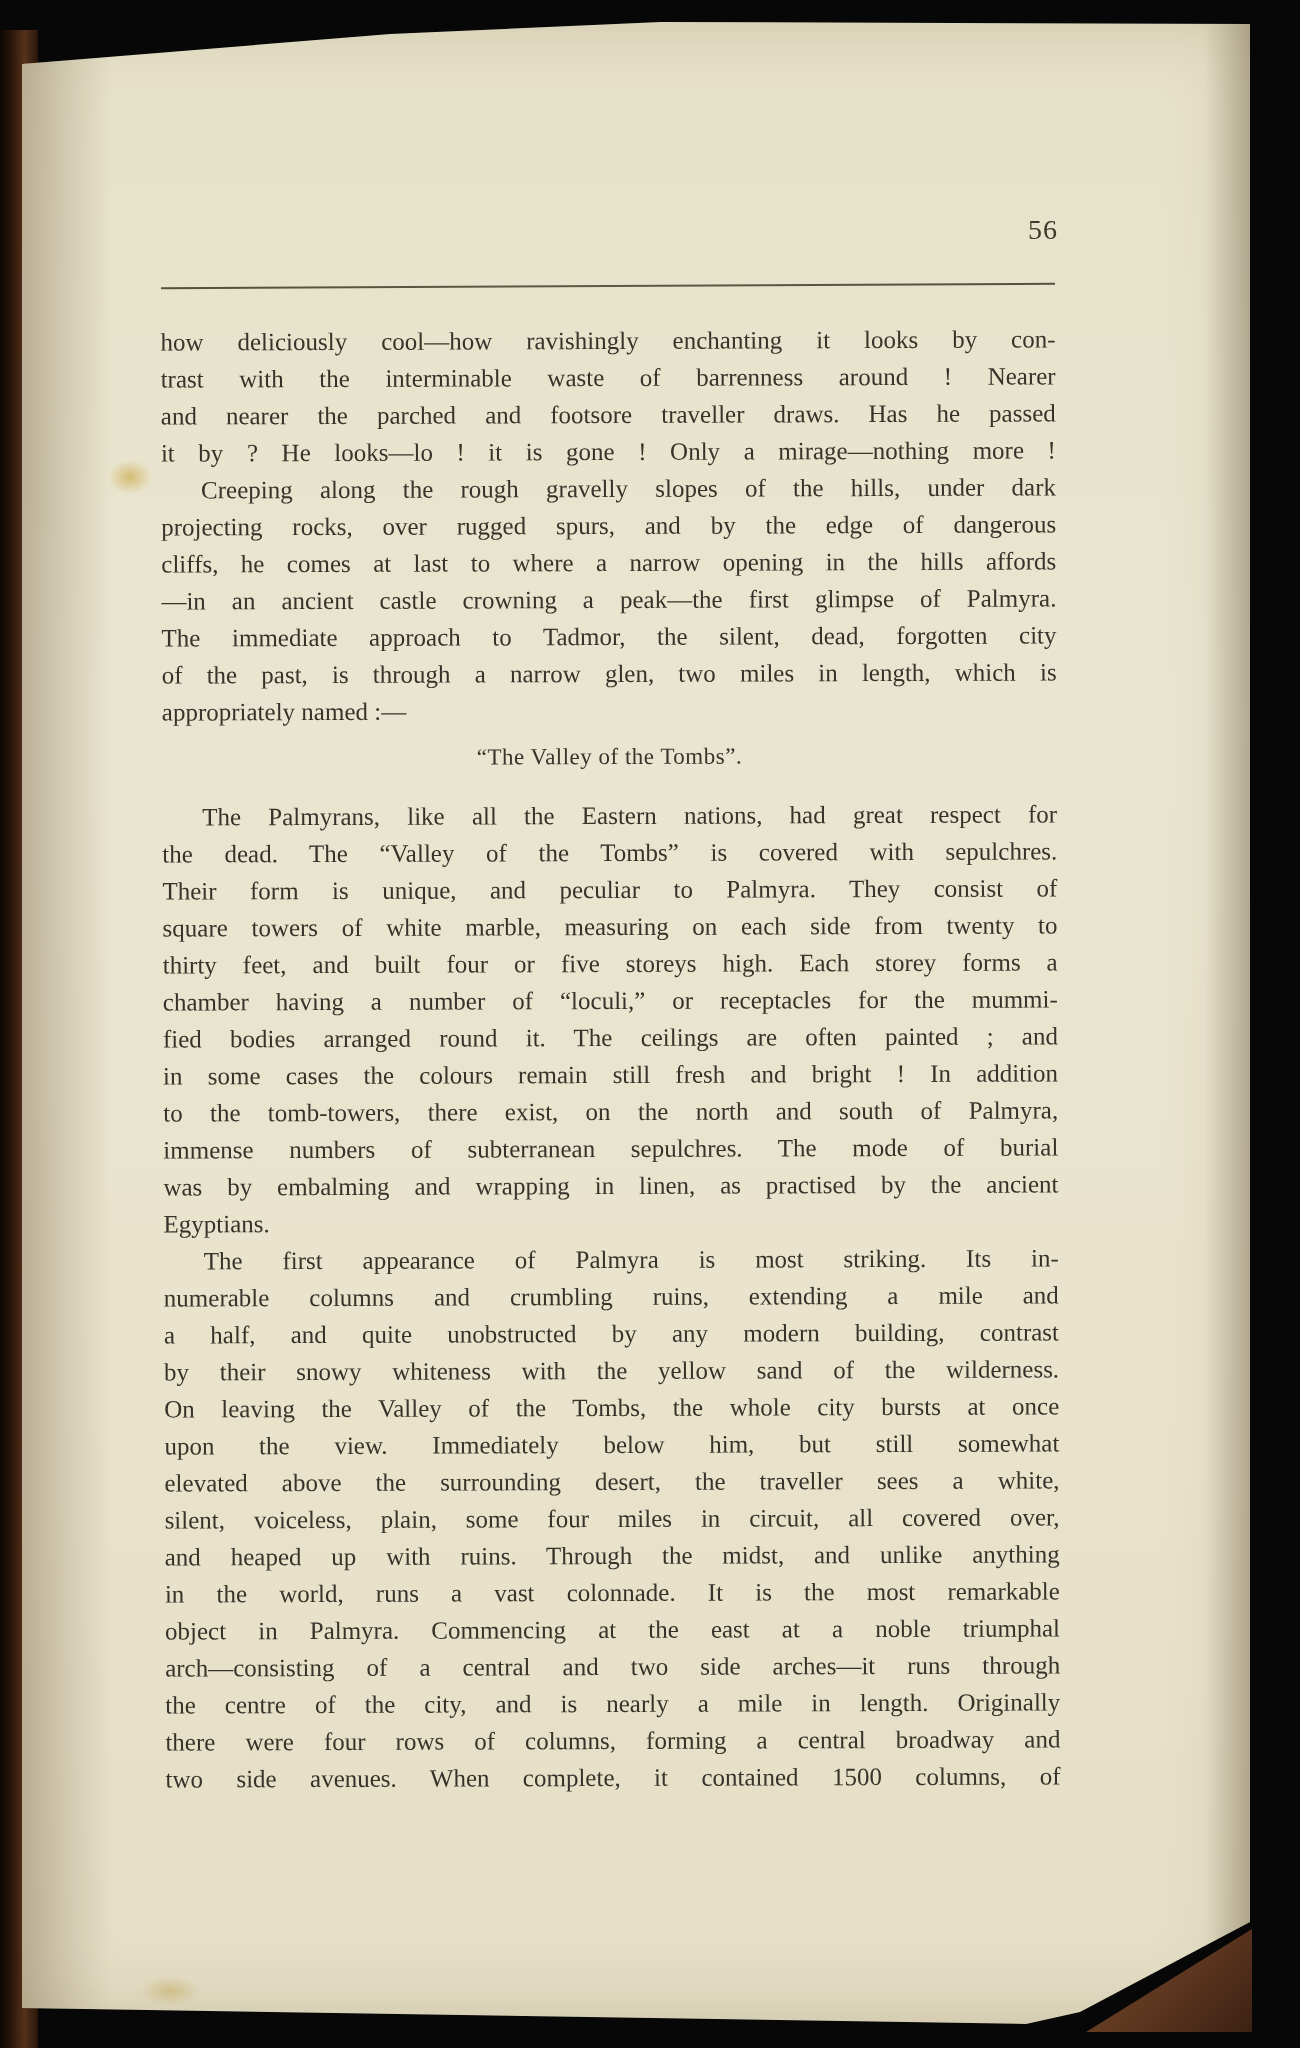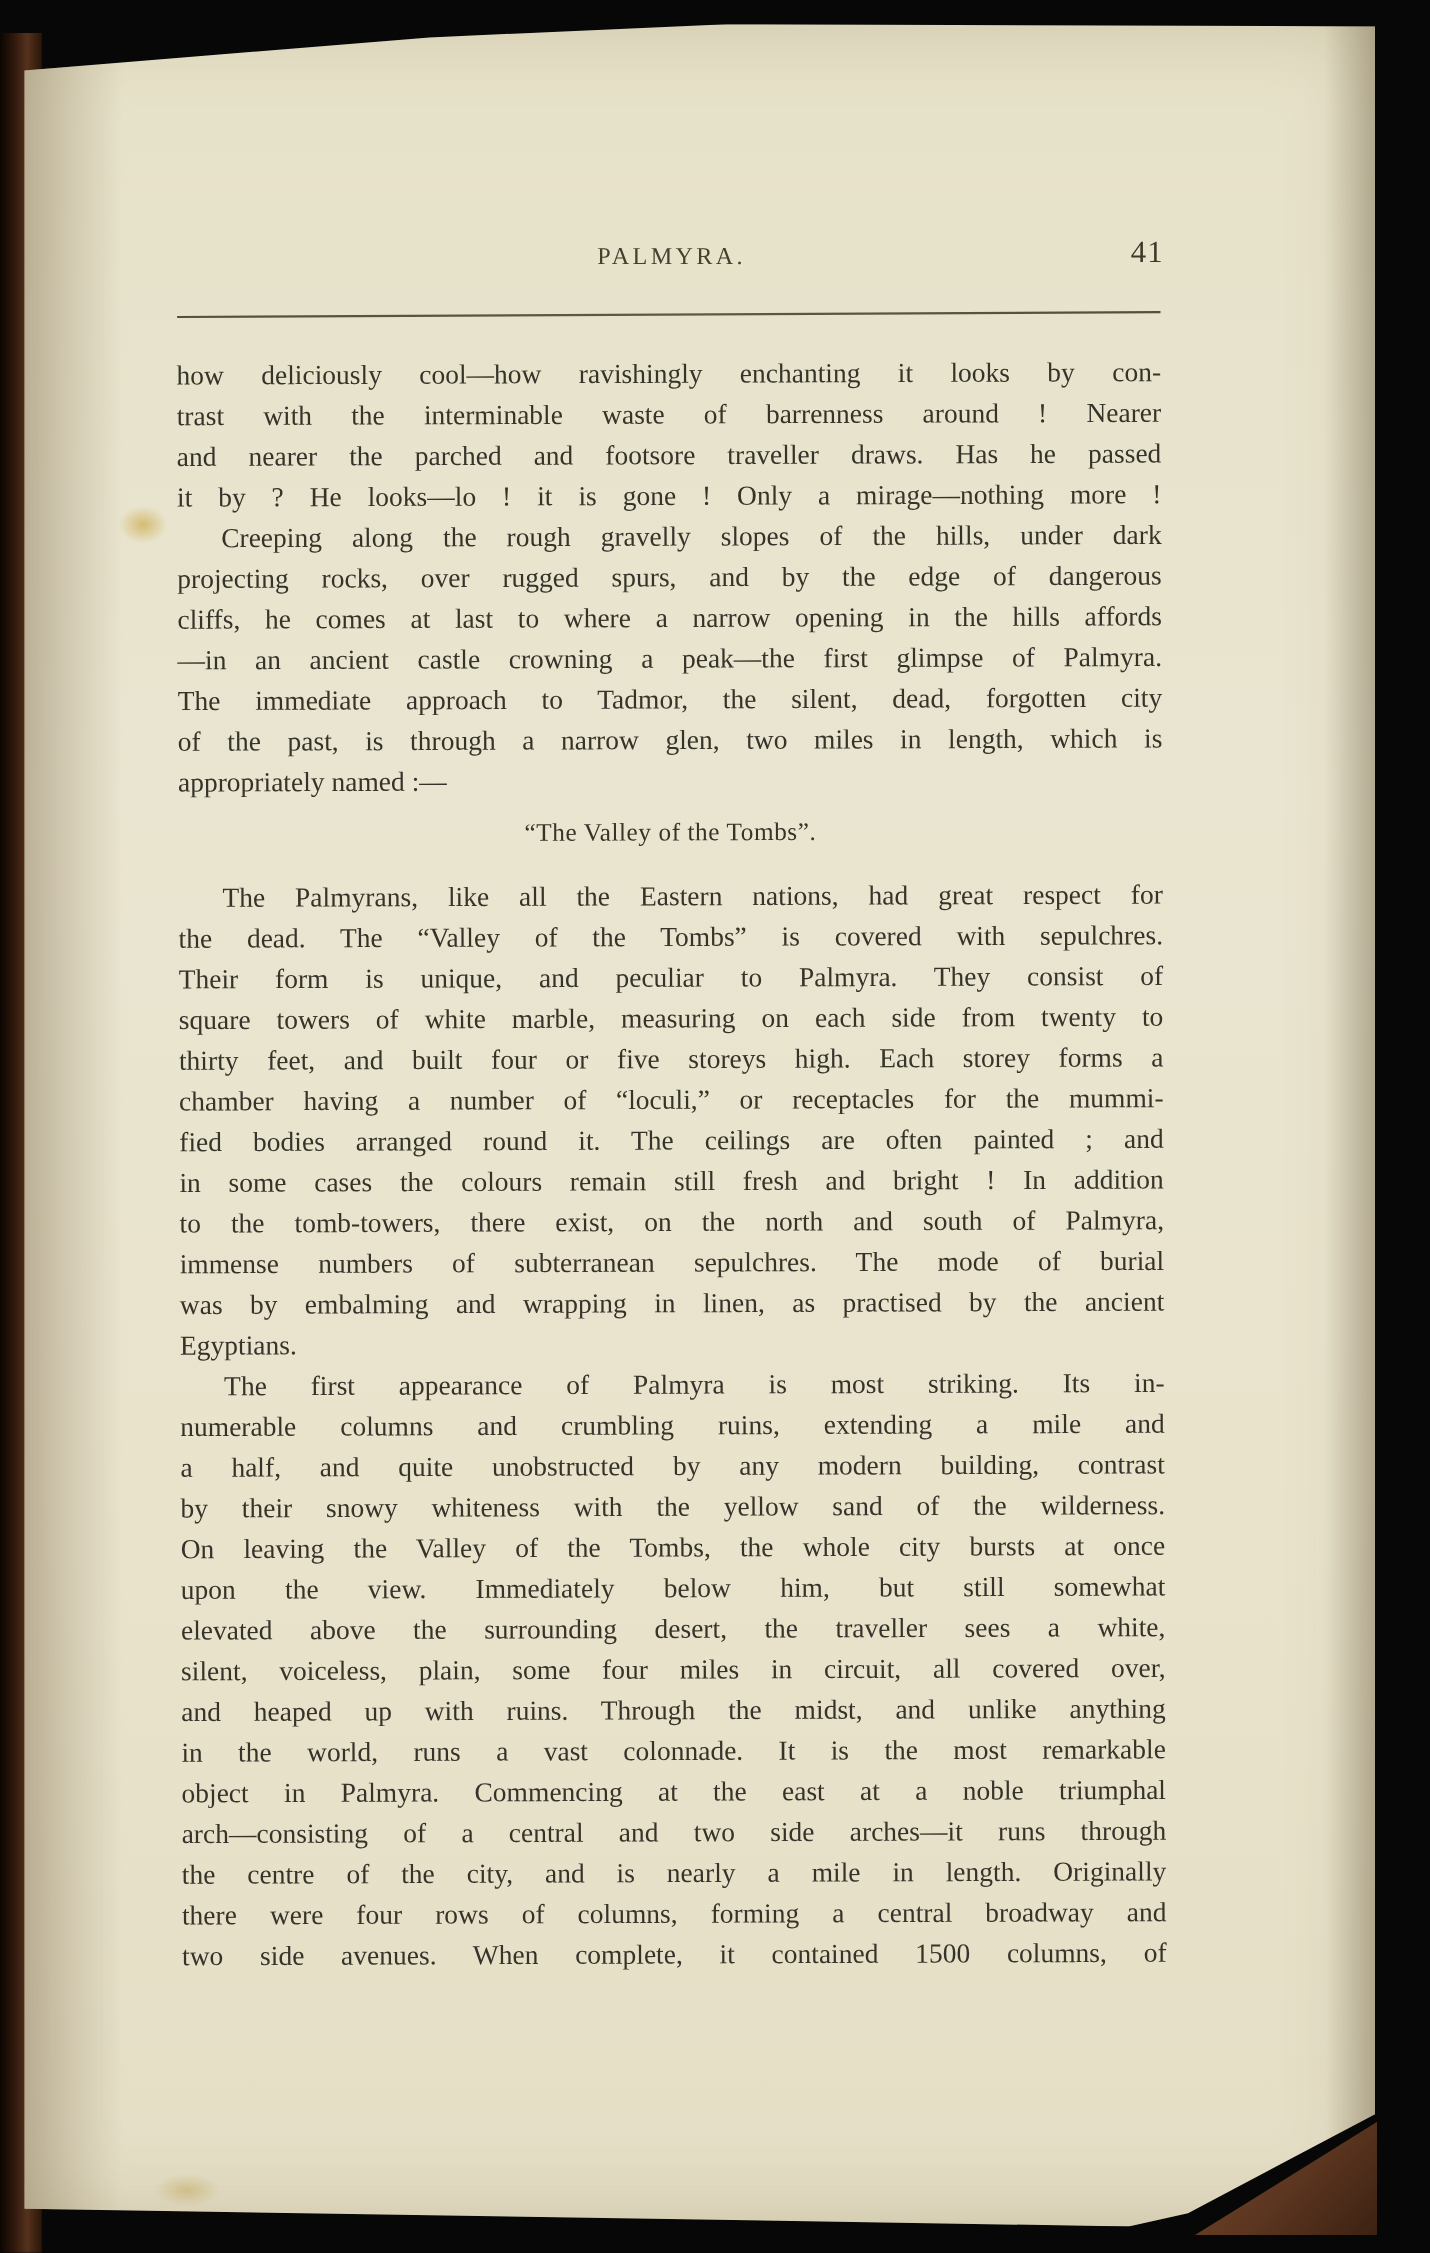--- a/index.html
+++ b/index.html
@@ -76,22 +76,21 @@
 <body>
 
 <div class="spine"></div>
 <div class="corner-curl"></div>
 
 <div class="page">
   <div class="stain-1"></div>
   <div class="stain-2"></div>
 
   <div class="header-row">
-    <div class="title">PALMYRA.</div>
-    <div class="pagenum">41</div>
+    <div class="pagenum">56</div>
   </div>
 
   <div class="rule"></div>
 
   <div class="text-body">
       <div class="para">
         <div class="line">how deliciously cool—how ravishingly enchanting it looks by con-</div>
         <div class="line">trast with the interminable waste of barrenness around ! Nearer</div>
         <div class="line">and nearer the parched and footsore traveller draws. Has he passed</div>
         <div class="line">it by ? He looks—lo ! it is gone ! Only a mirage—nothing more !</div>

